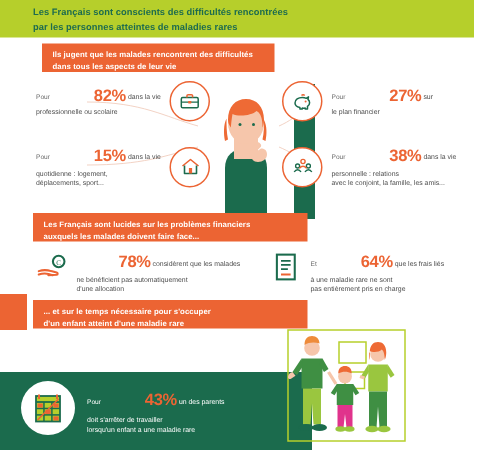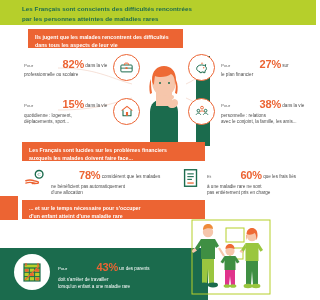--- a/index.html
+++ b/index.html
@@ -228,21 +228,21 @@
   <div class="fstat" id="stat-74">
     <svg class="ficon" viewBox="0 0 24 24">
       <rect x="5" y="3" width="13" height="18" fill="none" stroke="#1b6b4d" stroke-width="1.5"></rect>
       <line x1="8" y1="7.5" x2="15" y2="7.5" stroke="#1b6b4d" stroke-width="1.2"></line>
       <line x1="8" y1="10.5" x2="15" y2="10.5" stroke="#1b6b4d" stroke-width="1.2"></line>
       <line x1="8" y1="13.5" x2="13" y2="13.5" stroke="#1b6b4d" stroke-width="1.2"></line>
       <path d="M8 17.5h7" stroke="#ec6433" stroke-width="1.4"></path>
     </svg>
     <div class="stat-text">
       <span class="lead">Et</span>
-      <b>60%</b>
+      <b>64%</b>
       <span>que les frais liés</span><br>
       <span>à une maladie rare ne sont</span><br>
       <span>pas entièrement pris en charge</span>
     </div>
   </div>
 
   <div class="banner" id="banner-3">
     <span>... et sur le temps nécessaire pour s'occuper</span>
     <span>d'un enfant atteint d'une maladie rare</span>
   </div>

